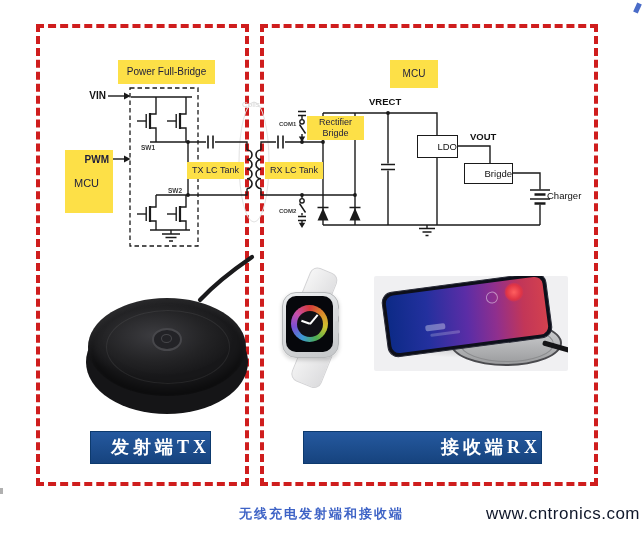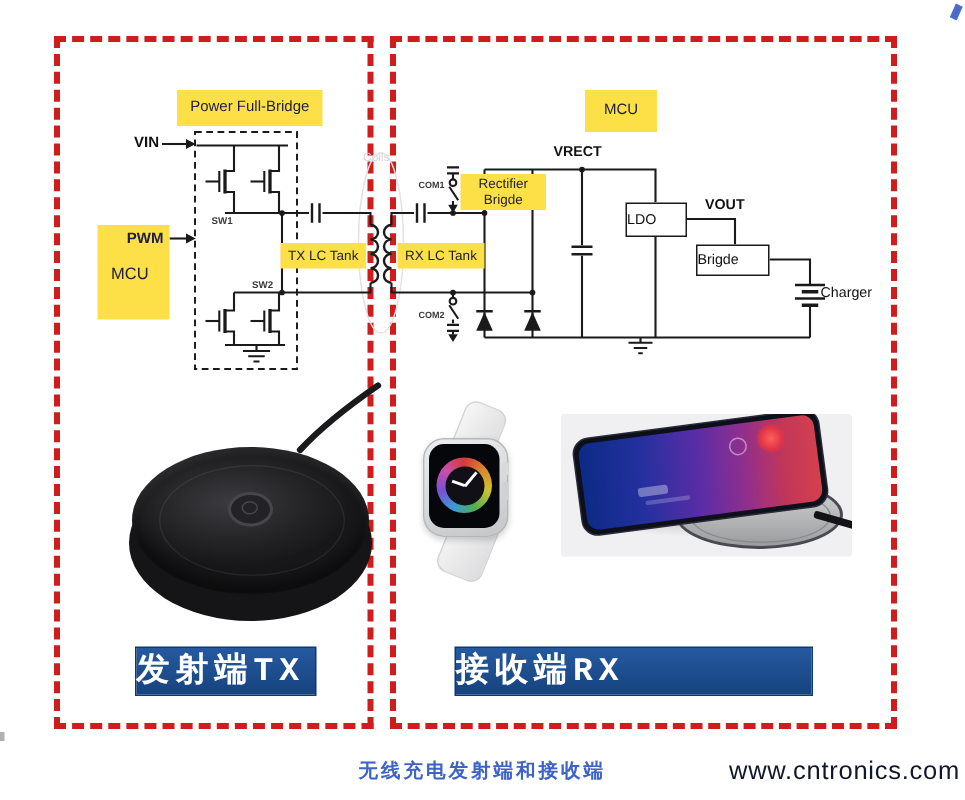--- a/index.html
+++ b/index.html
@@ -5,28 +5,28 @@
   html,body{margin:0;padding:0;background:#fff;}
   #stage{position:relative;width:643px;height:533px;background:#fff;overflow:hidden;
          font-family:"Liberation Sans",sans-serif;}
   .abs{position:absolute;}
   
   .rbox{box-sizing:border-box;border:4px dashed #cf1d1d;background:transparent;}
   
   .lav{background:#fde047;color:#1d1d3c;text-align:center;font-size:9.5px;}
   
   .wbox{box-sizing:border-box;border:1.5px solid #1a1a1a;background:#fff;color:#111;
-        text-align:left;font-size:9.5px;}
+        text-align:right;font-size:9.5px;}
   .lbl{color:#111;font-weight:600;font-size:10px;white-space:nowrap;}
   .lbl-sm{color:#3a3a3a;font-weight:600;font-size:6.5px;white-space:nowrap;transform-origin:0 0;}
   .faint{color:#d6d6d6;font-size:8px;font-weight:400;text-align:center;}
   
   .bluelabel{box-sizing:border-box;background:linear-gradient(#25599f,#16437e);
-             border:1px solid #0d3a6e;color:#fff;text-align:left;
-             font-family:Liberation Mono, monospace;font-weight:700;font-size:22px;
+             border:1px solid #0d3a6e;color:#fff;text-align:right;
+             font-family:Liberation Serif, serif;font-weight:700;font-size:18px;
              letter-spacing:4px;line-height:31px;height:33px;}
   .caption{left:0;right:0;top:505px;text-align:center;color:#3e63c6;
            font-family:"Liberation Serif",serif;font-weight:600;font-size:13px;letter-spacing:2px;}
   .watermark{right:3px;top:504px;color:#0f172a;font-size:17px;letter-spacing:.5px;}
   .logo-text{font-style:italic;font-weight:700;font-size:12px;color:#8d939b;letter-spacing:.3px;}
   
   .pad-body{left:86px;top:310px;width:162px;height:104px;border-radius:50%;background:#151517;}
   .pad-top{left:88px;top:298px;width:158px;height:98px;border-radius:50%;
            background:radial-gradient(ellipse 60% 50% at 42% 38%,#3c3c40,#232325 55%,#18181a 85%);
            box-shadow:inset 0 3px 6px rgba(255,255,255,.08), inset 0 -8px 12px rgba(0,0,0,.55);}

